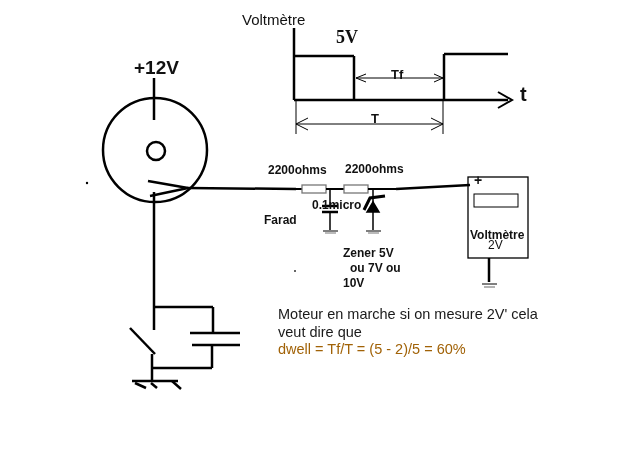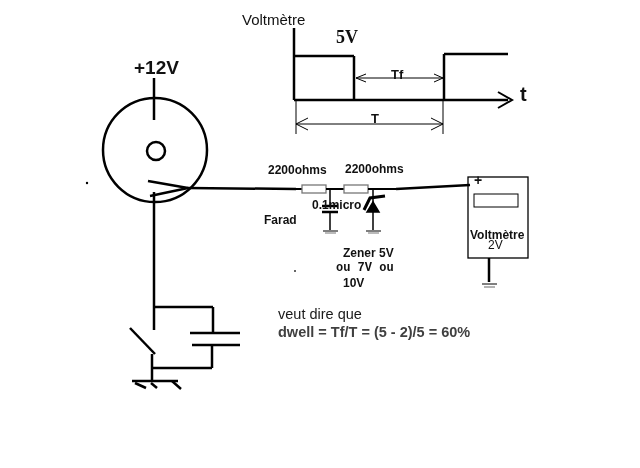--- a/index.html
+++ b/index.html
@@ -114,22 +114,23 @@
 <span class="lbl bold" style="left:520px;top:83px;font-size:20px;">t</span>
 <span class="lbl bold" style="left:391px;top:67px;font-size:13px;">Tf</span>
 <span class="lbl bold" style="left:371px;top:111px;font-size:13px;">T</span>
 
 <span class="lbl bold" style="left:134px;top:57px;font-size:19px;">+12V</span>
 <span class="lbl bold" style="left:268px;top:163px;font-size:12px;">2200ohms</span>
 <span class="lbl bold" style="left:345px;top:162px;font-size:12px;">2200ohms</span>
 <span class="lbl bold" style="left:264px;top:198px;font-size:12px;margin-left:48px;">0.1micro</span>
 <span class="lbl bold" style="left:264px;top:213px;font-size:12px;">Farad</span>
 <span class="lbl bold" style="left:343px;top:246px;font-size:12px;">Zener 5V</span>
-<span class="lbl bold" style="left:336px;top:261px;font-size:12px;font-family:Liberation Mono, monospace;">ou 7V ou</span>
+<span class="lbl bold" style="left:350px;top:261px;font-size:12px;">ou 7V ou</span>
 <span class="lbl bold" style="left:343px;top:276px;font-size:12px;">10V</span>
 <span class="lbl bold" style="left:474px;top:172px;font-size:14px;">+</span>
 <span class="lbl" style="left:488px;top:194px;font-size:12px;margin-top:44px;">2V</span>
 <span class="lbl bold" style="left:470px;top:228px;font-size:12px;">Voltmètre</span>
 
 <div class="notes">
+  <div>Moteur en marche si on mesure 2V' cela</div>
   <div>veut dire que</div>
-  <div style="font-weight:bold;color:#404040;">dwell = Tf/T = (5 - 2)/5 = 60%</div>
+  <div style="font-weight:normal;color:#a16207;">dwell = Tf/T = (5 - 2)/5 = 60%</div>
 </div>
 
 </body></html>

